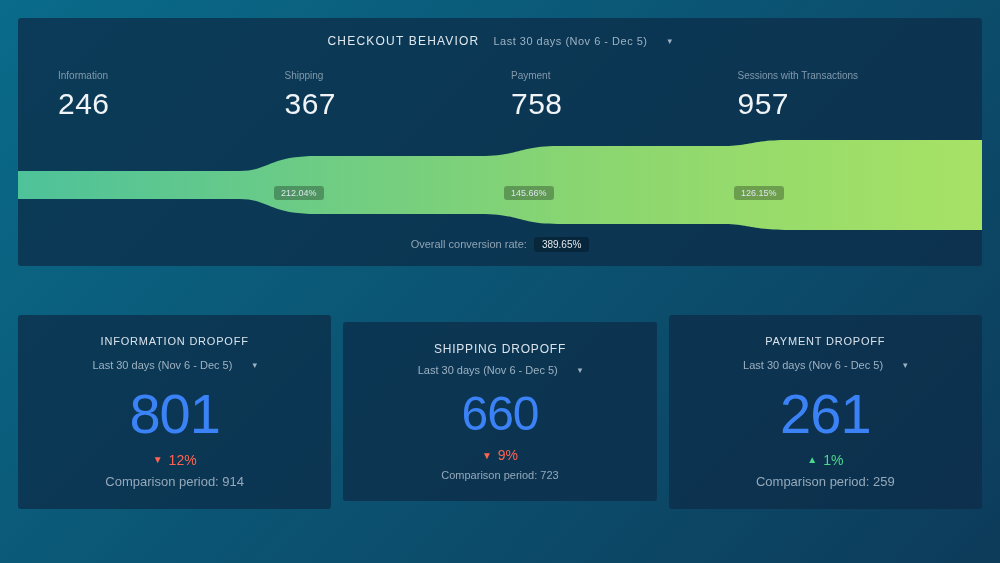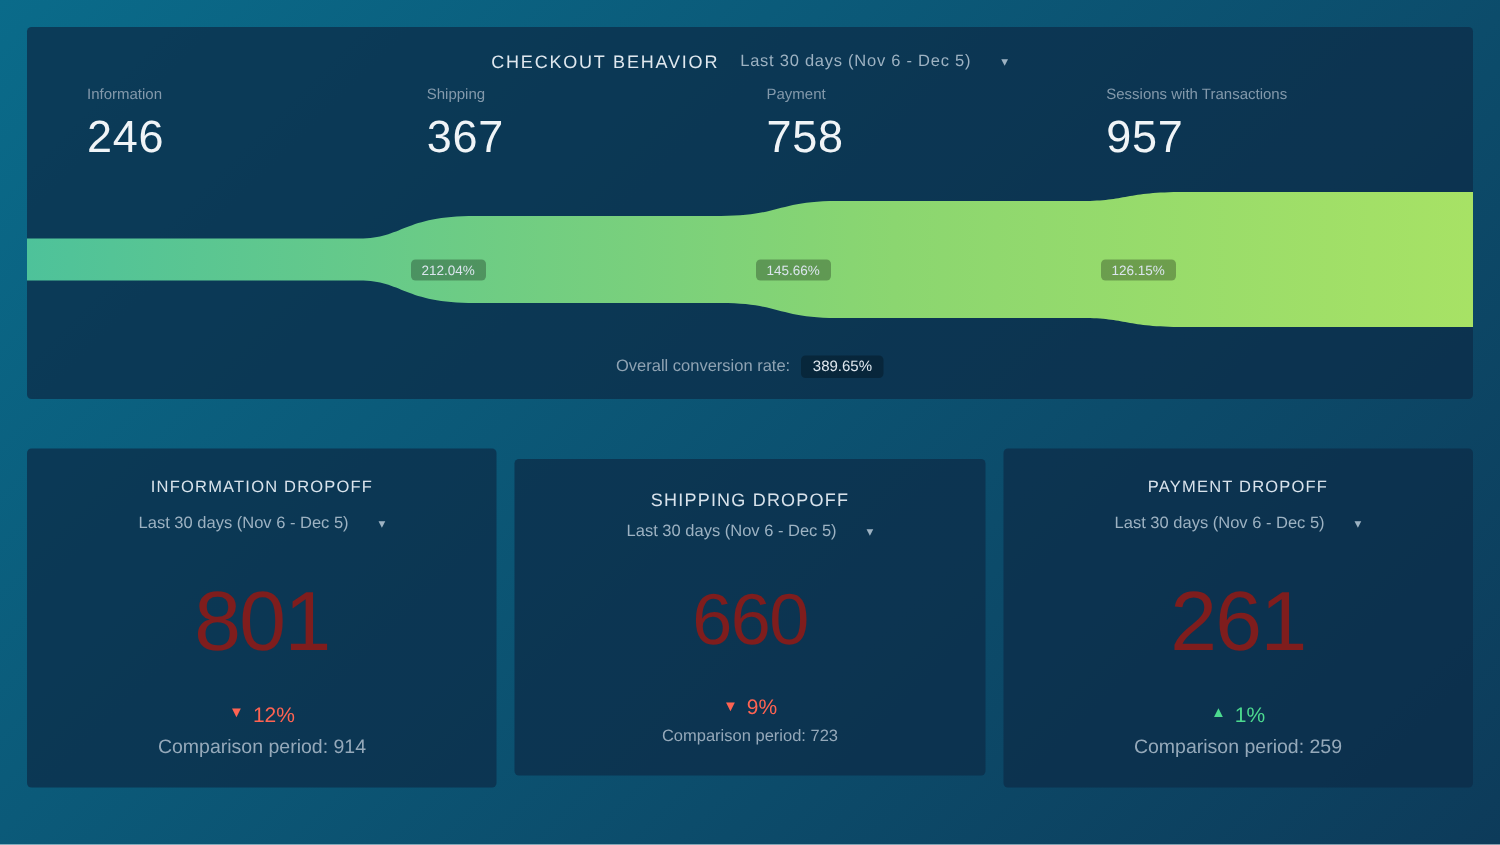--- a/index.html
+++ b/index.html
@@ -11,21 +11,21 @@
       color: #c8d4dd;
       overflow: hidden;
     }
     .dashboard { width: 100%; height: 100%; padding: 18px; display: flex; flex-direction: column; gap: 12px; }
     .panel {
       background: rgba(12, 44, 72, 0.75);
       border-radius: 3px;
       position: relative;
     }
     .top-panel { flex: 0 0 248px; padding: 16px 22px 14px 22px; display: flex; flex-direction: column; }
-    .top-header { display: flex; justify-content: center; align-items: center; gap: 14px; font-size: 12px; letter-spacing: 0.5px; margin-bottom: 10px;}
+    .top-header { display: flex; justify-content: center; align-items: center; gap: 14px; font-size: 12px; letter-spacing: 0.5px; margin-bottom: 22px;}
     .top-title { color: #e0e8ef; font-weight: 400; font-size: 12px; letter-spacing: 1.2px; }
     .period-select { display: inline-flex; align-items: center; gap: 20px; color: #9db2c2; font-size: 11px; cursor: pointer; }
     .period-select .chev { font-size: 9px; }
     .funnel-wrap { position: relative; flex: 1; }
     .stage-header-row { display: flex; position: absolute; top: 0; left: 14px; right: 0; }
     .stage-col { flex: 1; padding-left: 4px; }
     .stage-label { font-size: 10px; color: #8399ab; margin-bottom: 6px; display: block;}
     .stage-value { font-size: 30px; color: #f0f4f7; font-weight: 300; letter-spacing: 0.5px;}
     .funnel-svg-wrap { position: absolute; top: 60px; left: -22px; right: -22px; height: 110px; }
     .funnel-svg { width: 100%; height: 100%; }
@@ -39,21 +39,21 @@
       padding: 2px 7px;
       border-radius: 3px;
       margin-left: 4px;
     }
     .overall-row { text-align: center; font-size: 11px; color: #8fa3b3; margin-top: auto; }
     .overall-val { display: inline-block; background: rgba(0,0,0,0.28); color: #e0e8ef; padding: 2px 8px; border-radius: 3px; margin-left: 4px; font-size: 10px;}
     .bottom-row { flex: 1; display: flex; gap: 12px; align-items: center; }
     .card { flex: 1; display:flex; flex-direction: column; align-items:center; justify-content:center; padding: 20px 14px;}
     .card-head-row { display:flex; align-items:center; justify-content:center; gap:12px; margin-bottom: 6px; flex-wrap: wrap;}
     .card-title { color: #d9e3ec; font-size: 11px; letter-spacing: 0.8px; }
-    .big-num { font-size: 56px; color: #7f1d1d; font-weight: 300; margin: 20px 0; letter-spacing:-1px;}
+    .big-num { font-size: 56px; color: #3b82f6; font-weight: 300; margin: 4px 0; letter-spacing:-1px;}
     .change { display: inline-flex; align-items:center; gap: 6px; font-size: 14px; margin: 2px 0 6px 0;}
     .change.down { color: #ff6352; }
     .change.up { color: #4cd98f; }
     .tri { font-size: 10px; }
     .comp { font-size: 13px; color: #95a9ba; }
     .card.small .card-title { font-size: 12px; }
     .card.small .period-select { margin-top: 4px;}
   </style>
 </head>
 <body>

